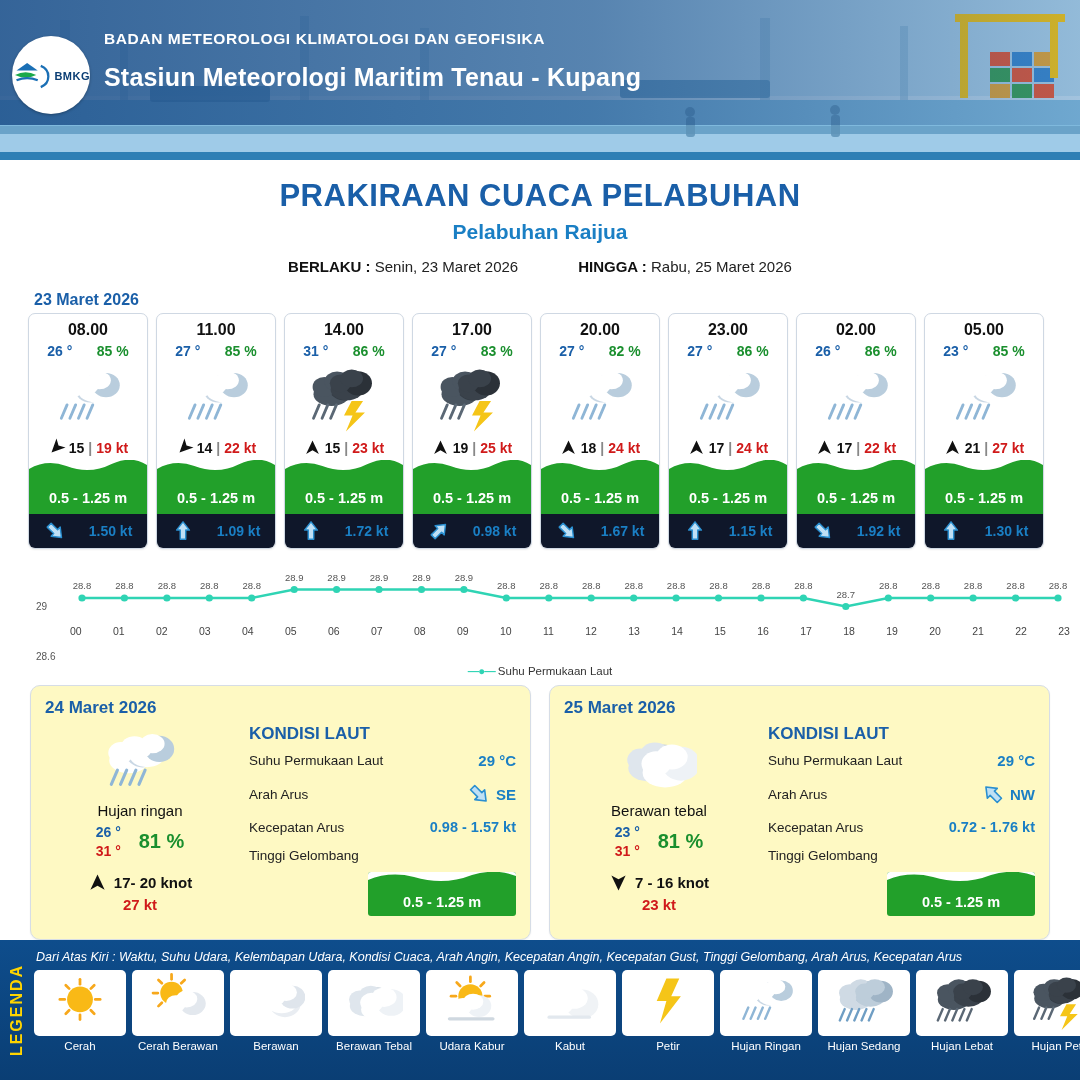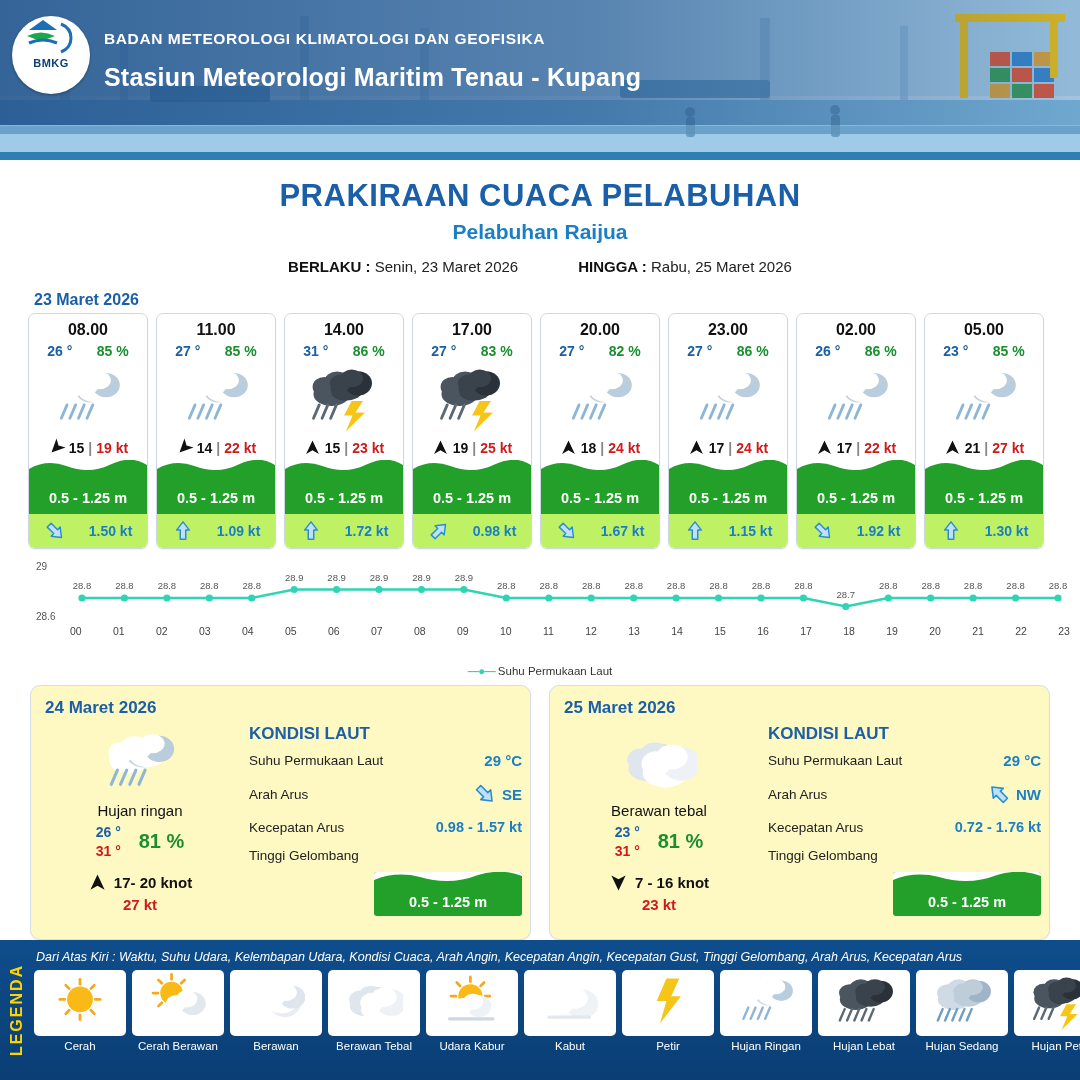--- a/index.html
+++ b/index.html
@@ -17,24 +17,24 @@
     height: 160px;
     background: linear-gradient(180deg, #cfe3f3 0%, #a9cce6 40%, #7fb3d8 100%);
     overflow: hidden;
   }
   .header-art { position: absolute; inset: 0; }
   .header-overlay {
     position: absolute; left: 0; top: 0; width: 100%; height: 125px;
     background: linear-gradient(90deg, rgba(20,70,130,.78) 0%, rgba(20,70,130,.55) 55%, rgba(20,70,130,.15) 100%);
   }
   .logo {
-    position: absolute; left: 12px; top: 16px;
+    position: absolute; left: 12px; top: 36px;
     width: 78px; height: 78px; border-radius: 50%;
     background: #ffffff;
-    display: flex; flex-direction: column; align-items: center; 
+    display: flex; flex-direction: row; align-items: center; justify-content: center;
     box-shadow: 0 1px 3px rgba(0,0,0,.3);
   }
   .logo-glyph { width: 56px; height: 40px; position: relative; }
   .logo-text { font-size: 11px; font-weight: bold; color: #0b3e74; letter-spacing: .5px; margin-top: 1px;}
   .head-text { position: absolute; left: 104px; top: 30px; color: #fff; }
   .head-line1 { font-size: 15.5px; font-weight: bold; letter-spacing: .6px; }
   .head-line2 { font-size: 25px; font-weight: bold; margin-top: 15px; letter-spacing: .2px; }
   .head-line3 { font-size: 12.5px; margin-top: 8px; }
 
   
@@ -87,26 +87,26 @@
     position: relative; height: 54px; background: #22a02a;
     display: flex; align-items: flex-end; justify-content: center;
   }
   .wave-band svg { position: absolute; top: -1px; left: 0; width: 100%; }
   .wave-text {
     position: relative; z-index: 2; color: #fff; font-size: 14.5px; font-weight: bold;
     padding-bottom: 8px;
   }
   .cur-row {
     display: flex; align-items: center; justify-content: center; gap: 23px;
-    height: 34px; background: #bef264; font-size: 14px; font-weight: bold; color: #1a7fc4;
+    height: 34px; background: #0f172a; font-size: 14px; font-weight: bold; color: #1a7fc4;
   }
 
   
   .chart-wrap { margin: 14px 26px 0; position: relative; height: 100px; }
-  .chart-ylab { position: absolute; left: 10px; font-size: 10px; color: #555; }
+  .chart-ylab { position: absolute; left: 10px; font-size: 10px; color: #555; margin-top: 40px; }
   .chart-svg { position: absolute; left: 44px; top: 0; }
   .chart-xaxis {
     position: absolute; left: 44px; top: 62px; width: 1000px;
     display: flex; justify-content: space-between; font-size: 10.5px; color: #444;
   }
   .chart-legend {
     text-align: center; font-size: 11.5px; color: #333; margin-top: 2px;
   }
   .legend-dash { color: #2fd4b4; font-weight: bold; letter-spacing: -1px; }
 
@@ -126,21 +126,21 @@
   .panel-temps { display: flex; justify-content: center; gap: 18px; margin-top: 4px; }
   .panel-tcol { font-size: 14px; font-weight: bold; line-height: 1.35; }
   .t-min { color: #1a5fa8; }
   .t-max { color: #d01a1a; }
   .panel-hum { font-size: 20px; font-weight: bold; color: #1a8f2e; align-self: center; }
   .panel-wind {
     display: flex; align-items: center; justify-content: center; gap: 7px;
     margin-top: 12px; font-size: 15px; font-weight: bold; color: #111;
   }
   .panel-gust { font-size: 15px; font-weight: bold; color: #d01a1a; margin-top: 4px; }
-  .panel-right { position: absolute; left: 218px; top: 38px; right: 8px; }
+  .panel-right { position: absolute; left: 218px; top: 38px; right: 14px; }
   .kondisi-title { font-size: 17px; font-weight: bold; color: #1a5fa8; margin-bottom: 8px; }
   .kl-row {
     display: flex; justify-content: space-between; align-items: center;
     font-size: 13.5px; color: #222; margin-bottom: 13px;
   }
   .kl-val { color: #1a7fc4; font-weight: bold; font-size: 15px; }
   .kl-val-dir { display: flex; align-items: center; gap: 5px; }
   .kl-range { color: #1a7fc4; font-weight: bold; font-size: 14.5px; }
   .panel-wave {
     position: relative; width: 148px; height: 44px; background: #22a02a;
@@ -1015,63 +1015,63 @@
               <line x1="32" y1="44" x2="26" y2="58" stroke="#8fb6d6" stroke-width="3" stroke-linecap="round"></line>
               <line x1="41" y1="44" x2="35" y2="58" stroke="#8fb6d6" stroke-width="3" stroke-linecap="round"></line>
             </svg>
           </div>
                  <div class="legend-label">Hujan Ringan</div>
         </div>
         <div class="legend-item">
           <div class="legend-icon-box">
             <svg width="58" height="61.36" viewBox="0 0 72 76">
               <g transform="translate(6,8) scale(1)">
+      <ellipse cx="20" cy="26" rx="20" ry="13" fill="#cfdae4"></ellipse>
+      <ellipse cx="34" cy="18" rx="17" ry="15" fill="#a9bccd"></ellipse>
+      <ellipse cx="12" cy="18" rx="13" ry="11" fill="#cfdae4"></ellipse>
+      <ellipse cx="26" cy="12" rx="14" ry="11" fill="#cfdae4"></ellipse>
+    </g>
+              <g transform="translate(26,8) scale(0.9)">
+      <ellipse cx="20" cy="26" rx="20" ry="13" fill="#bdcdda"></ellipse>
+      <ellipse cx="34" cy="18" rx="17" ry="15" fill="#9fb4c6"></ellipse>
+      <ellipse cx="12" cy="18" rx="13" ry="11" fill="#bdcdda"></ellipse>
+      <ellipse cx="26" cy="12" rx="14" ry="11" fill="#bdcdda"></ellipse>
+    </g>
+              <line x1="12" y1="46" x2="6" y2="60" stroke="#6f9ec4" stroke-width="3" stroke-linecap="round"></line>
+              <line x1="21" y1="46" x2="15" y2="60" stroke="#6f9ec4" stroke-width="3" stroke-linecap="round"></line>
+              <line x1="30" y1="46" x2="24" y2="60" stroke="#6f9ec4" stroke-width="3" stroke-linecap="round"></line>
+              <line x1="39" y1="46" x2="33" y2="60" stroke="#6f9ec4" stroke-width="3" stroke-linecap="round"></line>
+              <line x1="48" y1="46" x2="42" y2="60" stroke="#6f9ec4" stroke-width="3" stroke-linecap="round"></line>
+            </svg>
+          </div>
+                 <div class="legend-label">Hujan Sedang</div>
+        </div>
+        <div class="legend-item">
+          <div class="legend-icon-box">
+            <svg width="58" height="61.36" viewBox="0 0 72 76">
+              <g transform="translate(6,8) scale(1)">
       <ellipse cx="20" cy="26" rx="20" ry="13" fill="#4a5560"></ellipse>
       <ellipse cx="34" cy="18" rx="17" ry="15" fill="#343c45"></ellipse>
       <ellipse cx="12" cy="18" rx="13" ry="11" fill="#4a5560"></ellipse>
       <ellipse cx="26" cy="12" rx="14" ry="11" fill="#4a5560"></ellipse>
     </g>
               <g transform="translate(26,8) scale(0.9)">
       <ellipse cx="20" cy="26" rx="20" ry="13" fill="#3a424b"></ellipse>
       <ellipse cx="34" cy="18" rx="17" ry="15" fill="#2b3138"></ellipse>
       <ellipse cx="12" cy="18" rx="13" ry="11" fill="#3a424b"></ellipse>
       <ellipse cx="26" cy="12" rx="14" ry="11" fill="#3a424b"></ellipse>
     </g>
               <line x1="12" y1="46" x2="6" y2="60" stroke="#5b6875" stroke-width="3" stroke-linecap="round"></line>
               <line x1="21" y1="46" x2="15" y2="60" stroke="#5b6875" stroke-width="3" stroke-linecap="round"></line>
               <line x1="30" y1="46" x2="24" y2="60" stroke="#5b6875" stroke-width="3" stroke-linecap="round"></line>
               <line x1="39" y1="46" x2="33" y2="60" stroke="#5b6875" stroke-width="3" stroke-linecap="round"></line>
               <line x1="48" y1="46" x2="42" y2="60" stroke="#5b6875" stroke-width="3" stroke-linecap="round"></line>
             </svg>
           </div>
                  <div class="legend-label">Hujan Lebat</div>
-        </div>
-        <div class="legend-item">
-          <div class="legend-icon-box">
-            <svg width="58" height="61.36" viewBox="0 0 72 76">
-              <g transform="translate(6,8) scale(1)">
-      <ellipse cx="20" cy="26" rx="20" ry="13" fill="#cfdae4"></ellipse>
-      <ellipse cx="34" cy="18" rx="17" ry="15" fill="#a9bccd"></ellipse>
-      <ellipse cx="12" cy="18" rx="13" ry="11" fill="#cfdae4"></ellipse>
-      <ellipse cx="26" cy="12" rx="14" ry="11" fill="#cfdae4"></ellipse>
-    </g>
-              <g transform="translate(26,8) scale(0.9)">
-      <ellipse cx="20" cy="26" rx="20" ry="13" fill="#bdcdda"></ellipse>
-      <ellipse cx="34" cy="18" rx="17" ry="15" fill="#9fb4c6"></ellipse>
-      <ellipse cx="12" cy="18" rx="13" ry="11" fill="#bdcdda"></ellipse>
-      <ellipse cx="26" cy="12" rx="14" ry="11" fill="#bdcdda"></ellipse>
-    </g>
-              <line x1="12" y1="46" x2="6" y2="60" stroke="#6f9ec4" stroke-width="3" stroke-linecap="round"></line>
-              <line x1="21" y1="46" x2="15" y2="60" stroke="#6f9ec4" stroke-width="3" stroke-linecap="round"></line>
-              <line x1="30" y1="46" x2="24" y2="60" stroke="#6f9ec4" stroke-width="3" stroke-linecap="round"></line>
-              <line x1="39" y1="46" x2="33" y2="60" stroke="#6f9ec4" stroke-width="3" stroke-linecap="round"></line>
-              <line x1="48" y1="46" x2="42" y2="60" stroke="#6f9ec4" stroke-width="3" stroke-linecap="round"></line>
-            </svg>
-          </div>
-                 <div class="legend-label">Hujan Sedang</div>
         </div>
         <div class="legend-item">
           <div class="legend-icon-box">
             <svg width="58" height="61.36" viewBox="0 0 72 76">
               <g transform="translate(4,8) scale(0.95)">
       <ellipse cx="20" cy="26" rx="20" ry="13" fill="#4a5560"></ellipse>
       <ellipse cx="34" cy="18" rx="17" ry="15" fill="#343c45"></ellipse>
       <ellipse cx="12" cy="18" rx="13" ry="11" fill="#4a5560"></ellipse>
       <ellipse cx="26" cy="12" rx="14" ry="11" fill="#4a5560"></ellipse>
     </g>

